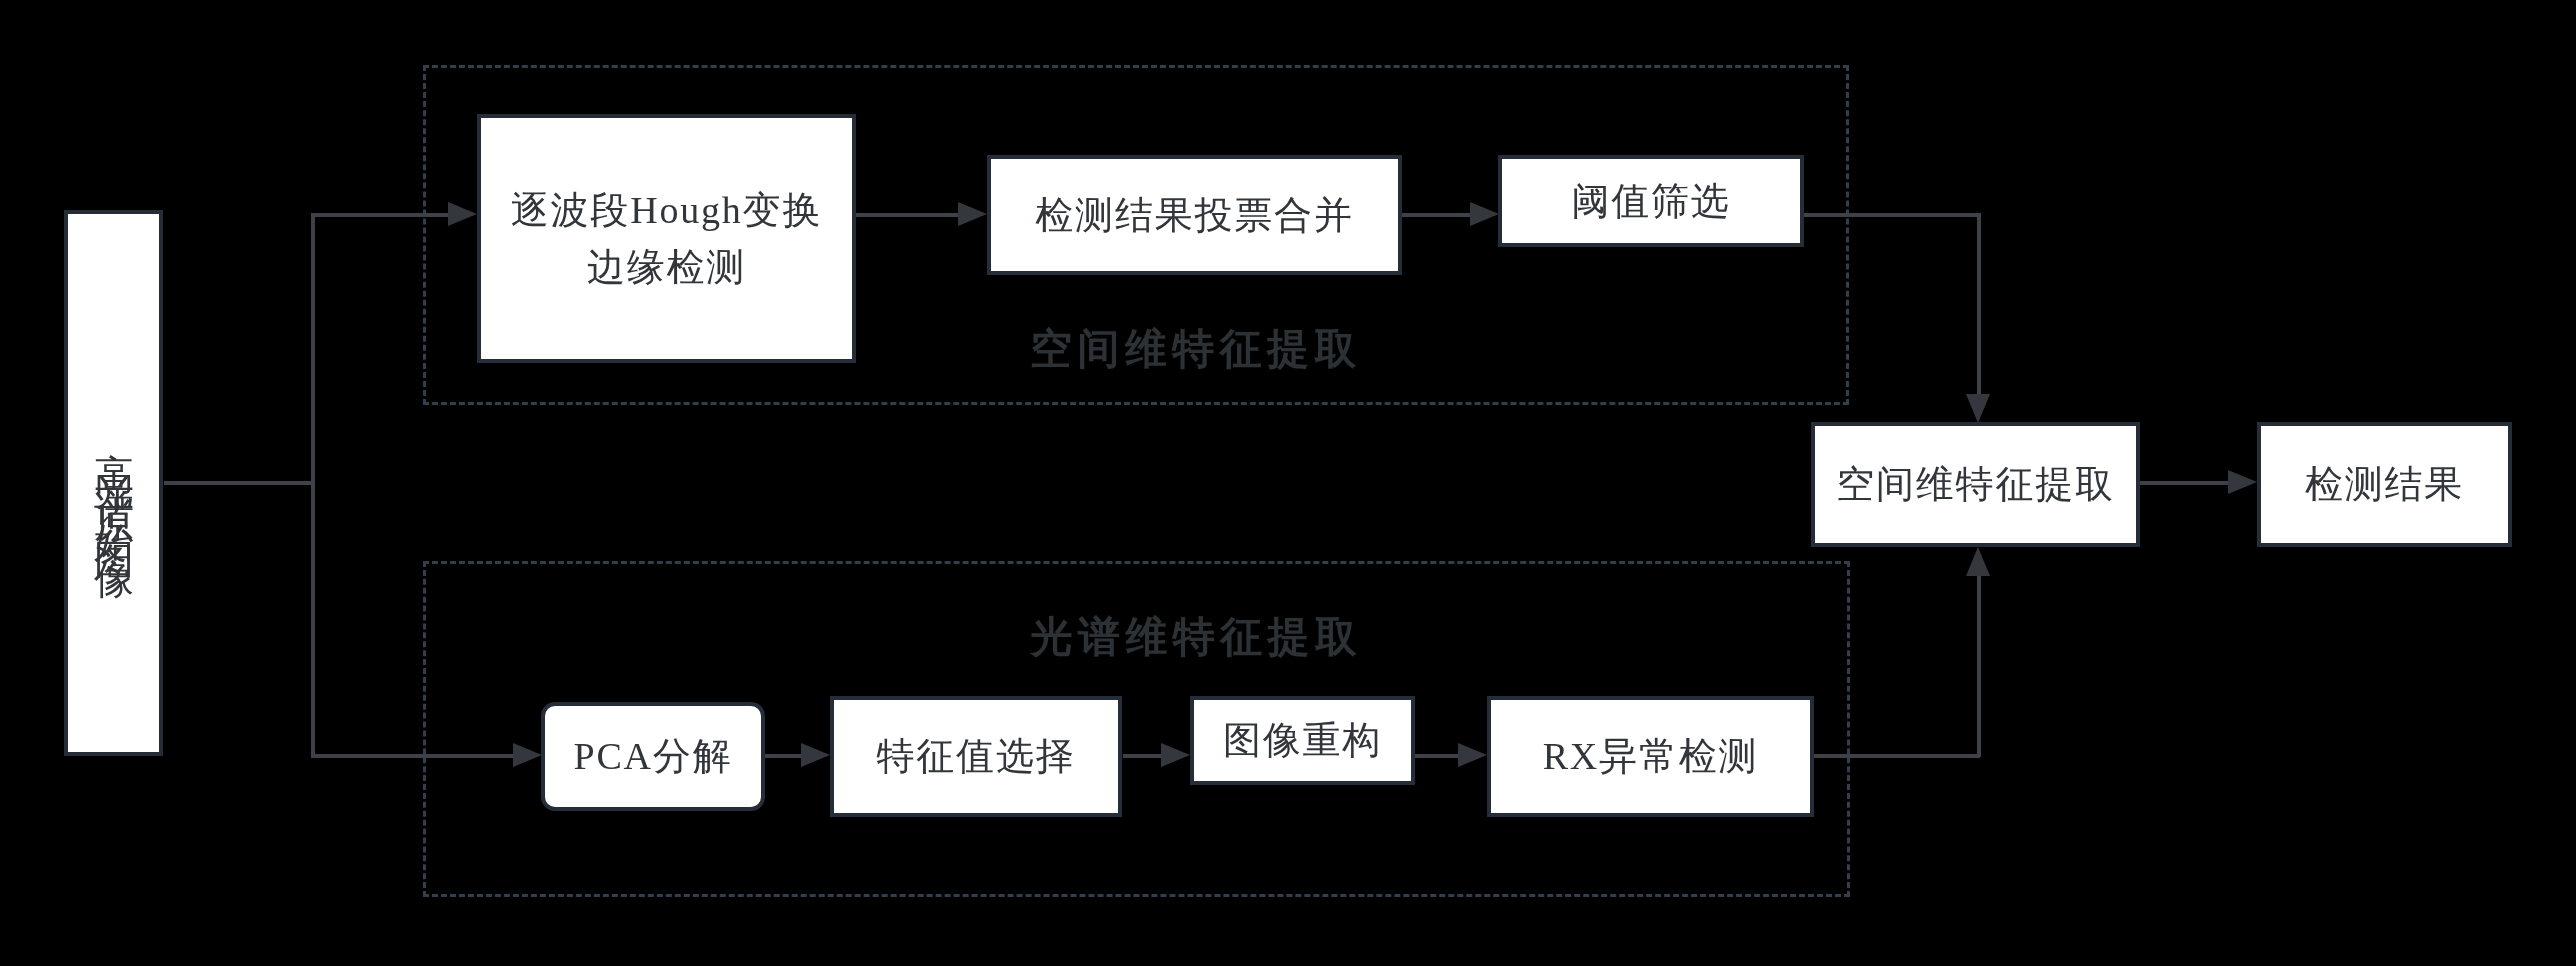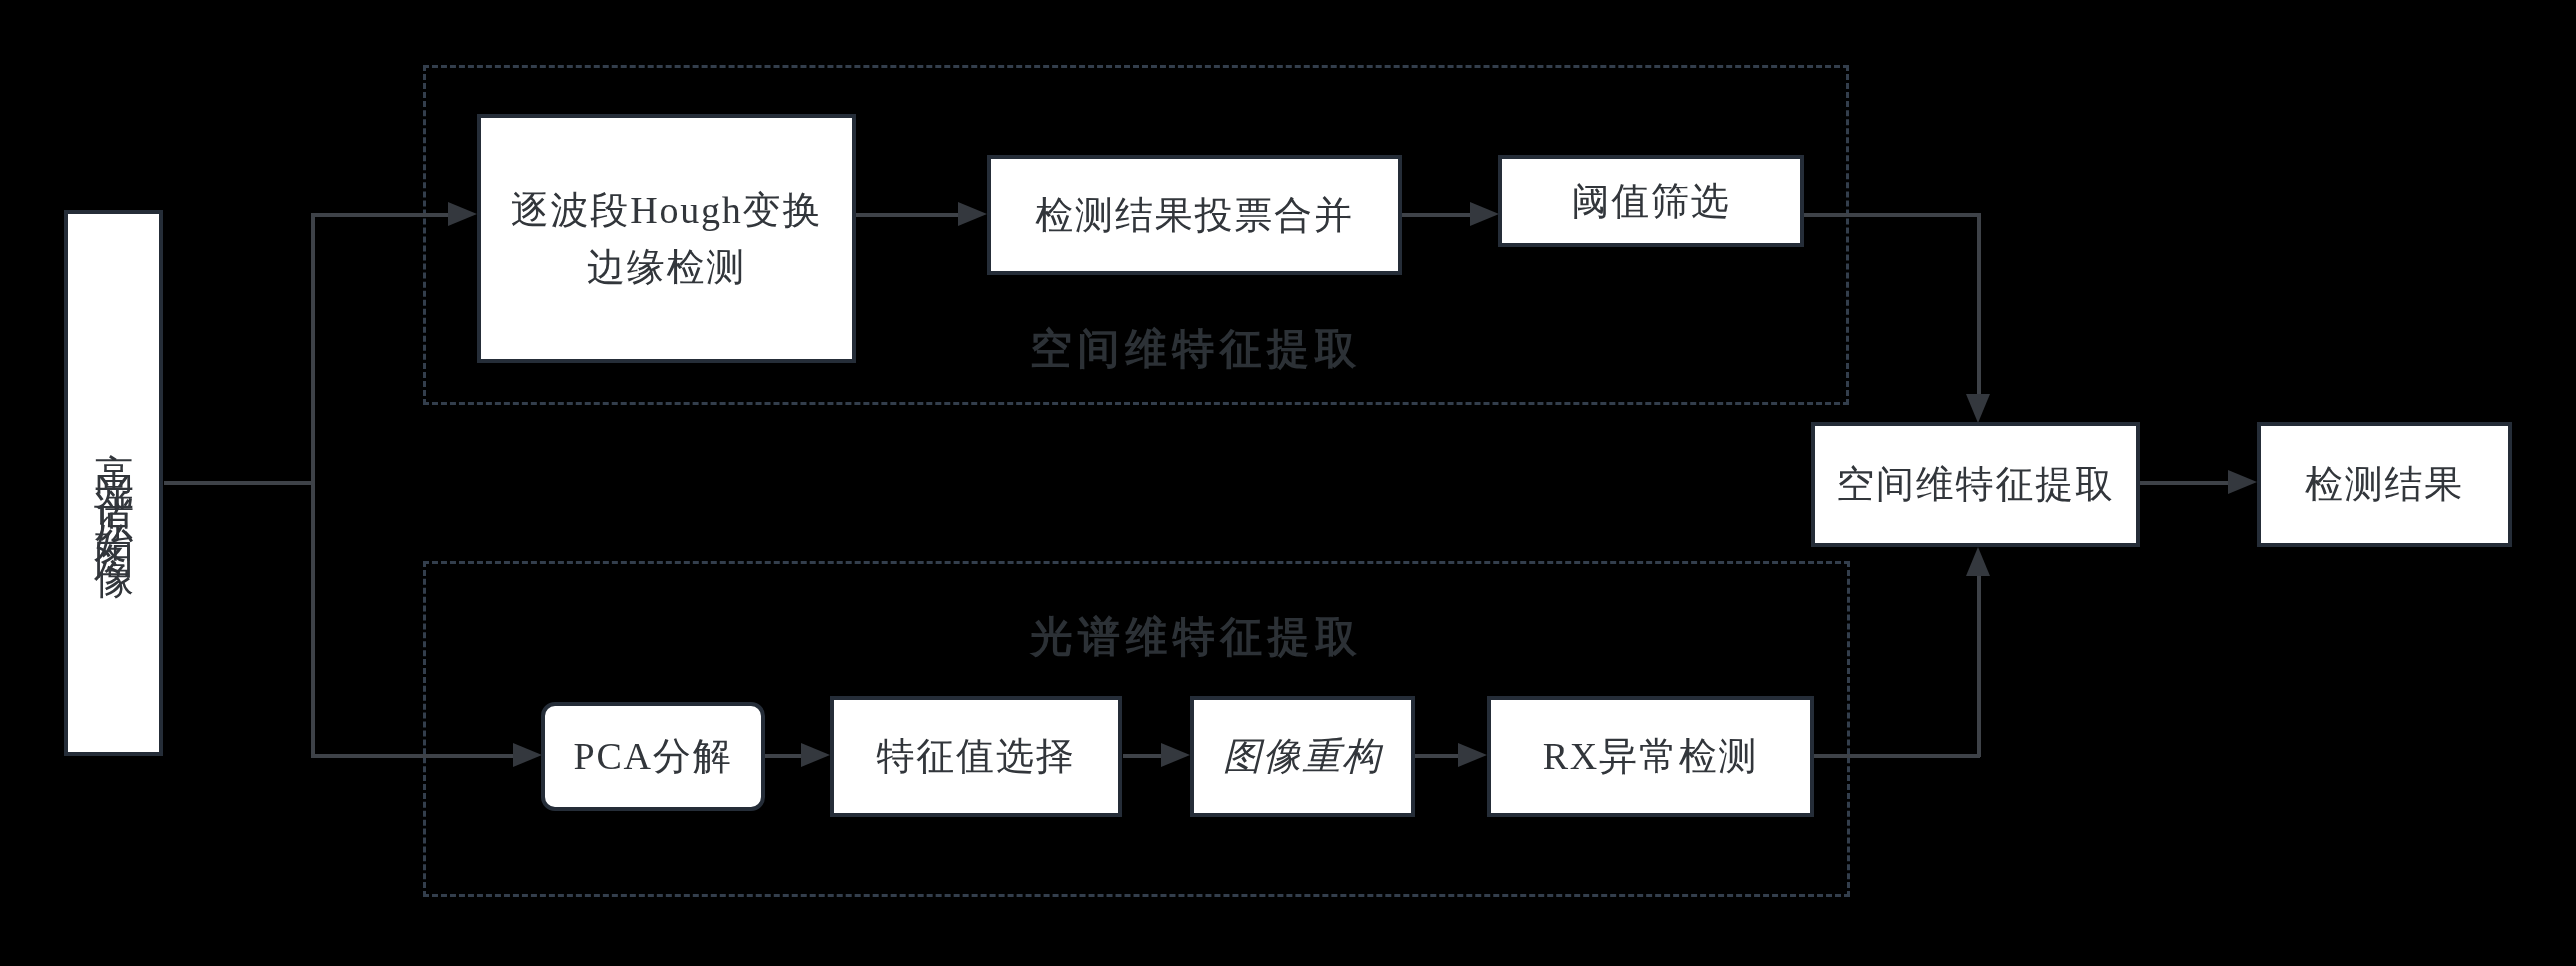--- a/index.html
+++ b/index.html
@@ -55,21 +55,21 @@
     text-align: center;
     line-height: 1.5;
   }
 
   .box-source    { left: 64px;   top: 210px; width: 99px; height: 546px; }
   .box-hough     { left: 477px;  top: 114px; width: 379px; height: 249px; }
   .box-vote      { left: 987px; top: 155px; width: 415px; height: 120px; }
   .box-threshold { left: 1498px; top: 155px; width: 306px; height: 92px; }
   .box-pca       { left: 541px;  top: 702px; width: 224px; height: 109px; border-radius: 14px; }
   .box-eigen     { left: 830px;  top: 696px; width: 292px; height: 121px; }
-  .box-recon     { left: 1190px; top: 696px; width: 225px; height: 121px; font-style: italic; }
+  .box-recon     { left: 1190px; top: 696px; width: 225px; height: 89px; }
   .box-rx        { left: 1487px; top: 696px; width: 327px; height: 121px; }
   .box-fusion    { left: 1811px; top: 422px; width: 329px; height: 125px; }
   .box-result    { left: 2257px; top: 422px; width: 255px; height: 125px; }
 
   .vtext {
     writing-mode: vertical-rl;
     text-orientation: upright;
     letter-spacing: 18px;
     font-size: 40px;
     line-height: 1.0;

